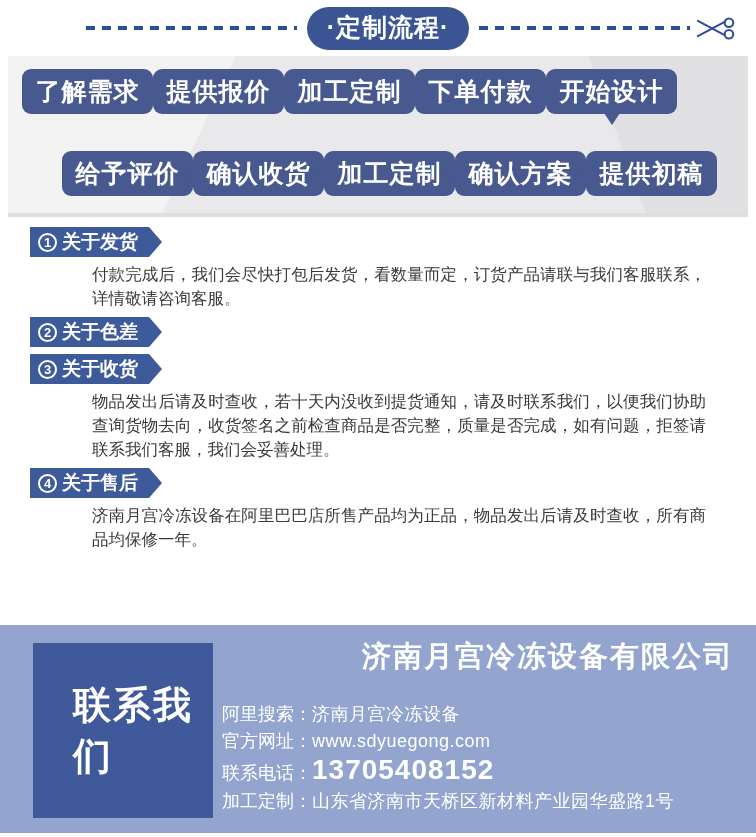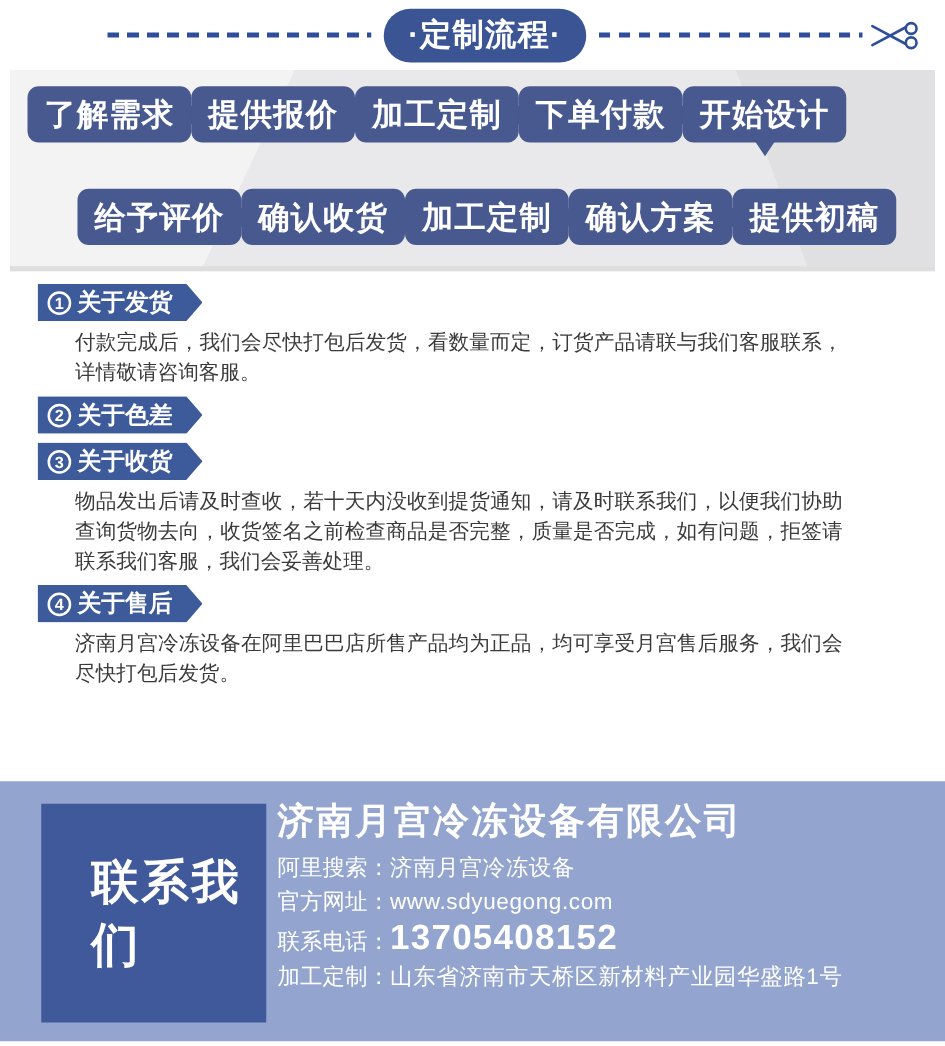--- a/index.html
+++ b/index.html
@@ -65,39 +65,39 @@
     height:30px; padding:0 24px 0 8px;
     background:#3d5a9b; color:#fff; font-size:19px; font-weight:bold;
     clip-path:polygon(0 0, calc(100% - 13px) 0, 100% 50%, calc(100% - 13px) 100%, 0 100%);
   }
   .circ-num {
     width:19px; height:19px; border:2px solid #fff; border-radius:50%;
     display:flex; align-items:center; justify-content:center;
     font-size:13px; font-weight:bold; line-height:1;
   }
   .section-body {
-    margin:5px 0 0 30px; max-width:614px;
+    margin:5px 0 0 62px; max-width:614px;
     font-size:16.5px; line-height:24px; color:#3a3a3a;
     text-align:justify;
   }
 
   
   .footer {
     position:absolute; left:0; top:625px; width:756px; height:208px;
     background:#93a5ce; color:#fff;
   }
   .contact-box {
     position:absolute; left:33px; top:18px; width:180px; height:175px;
     background:#40599a; display:flex; align-items:center; justify-content:center;padding-left:40px;
   }
   .contact-box-label { font-size:38px; font-weight:bold; letter-spacing:2px; }
   .footer-right { position:absolute; left:222px; top:12px; width:512px; }
   .company-title {
-    text-align:left; font-size:29px; font-weight:bold; letter-spacing:2px;
-    margin-bottom:4px;
+    text-align:right; font-size:29px; font-weight:bold; letter-spacing:2px;
+    margin-bottom:24px;
   }
   .contact-row { font-size:18px; line-height:27px; white-space:nowrap; }
   .contact-row .value { letter-spacing:0.5px; }
   .contact-row.phone { line-height:30px; }
   .contact-row.phone .value { font-size:28px; font-weight:bold; letter-spacing:1px; }
 </style>
 </head>
 <body>
 
 <div class="cut-header">
@@ -156,21 +156,21 @@
       <span>关于收货</span>
     </div>
     <p class="section-body">物品发出后请及时查收，若十天内没收到提货通知，请及时联系我们，以便我们协助查询货物去向，收货签名之前检查商品是否完整，质量是否完成，如有问题，拒签请联系我们客服，我们会妥善处理。</p>
   </div>
 
   <div class="section">
     <div class="section-banner">
       <span class="circ-num">4</span>
       <span>关于售后</span>
     </div>
-    <p class="section-body">济南月宫冷冻设备在阿里巴巴店所售产品均为正品，均可享受月宫售后服务，我们会尽快打包后发货。</p>
+    <p class="section-body">济南月宫冷冻设备在阿里巴巴店所售产品均为正品，物品发出后请及时查收，所有商品均保修一年。</p>
   </div>
 
 </div>
 
 <div class="footer">
   <div class="contact-box">
     <span class="contact-box-label">联系我们</span>
   </div>
   <div class="footer-right">
     <div class="company-title">济南月宫冷冻设备有限公司</div>

